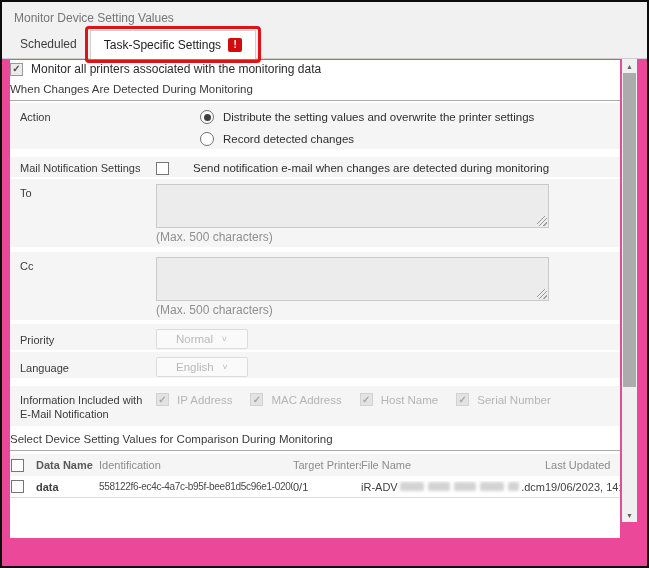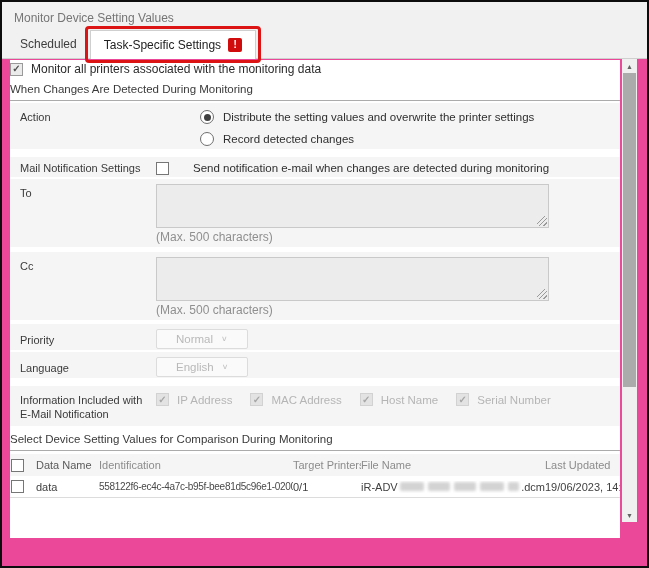--- a/index.html
+++ b/index.html
@@ -72,21 +72,21 @@
   .select .chev { font-size:9px; color:#c4c4c4; transform:scaleY(0.8); }
 
   .info-checks { display:flex; align-items:center; gap:10px; padding-top:2px; }
   .info-item { display:flex; align-items:center; gap:8px; color:#b5b5b5; font-size:11.5px; margin-right:8px; }
 
   
   .tbl-head { display:flex; align-items:center; height:22px; background:#f5f5f5; margin-top:3px; font-size:11px; color:#8c8c8c; }
   .tbl-row { display:flex; align-items:center; height:22px; background:#fff; border-bottom:1px solid #dcdcdc; font-size:11px; color:#3f3f3f; }
   .cell { white-space:nowrap; overflow:hidden; }
   .c-cb { width:26px; padding-left:1px; display:flex; align-items:center; }
-  .c-name { width:63px; display:flex; align-items:center; gap:13px; }
+  .c-name { width:63px; display:flex; align-items:center; gap:13px;font-weight:bold; }
   .c-ident { width:194px; }
   .tbl-row .c-ident { font-size:10px; letter-spacing:-0.3px; color:#4a4a4a; }
   .c-target { width:68px; }
   .c-file { width:184px; display:flex; align-items:center; }
   .c-upd { flex:1; }
   .tbl-head .c-name { color:#5a5a5a; }
   .sort { font-size:7px; color:#8a8a8a; }
   .blurseg { display:inline-block; height:9px; background:#d3d3d3; border-radius:2px; filter:blur(1.5px); margin:0 2px; }
   .b1{width:26px}.b2{width:24px}.b3{width:24px}.b4{width:26px}.b5{width:12px}
 

